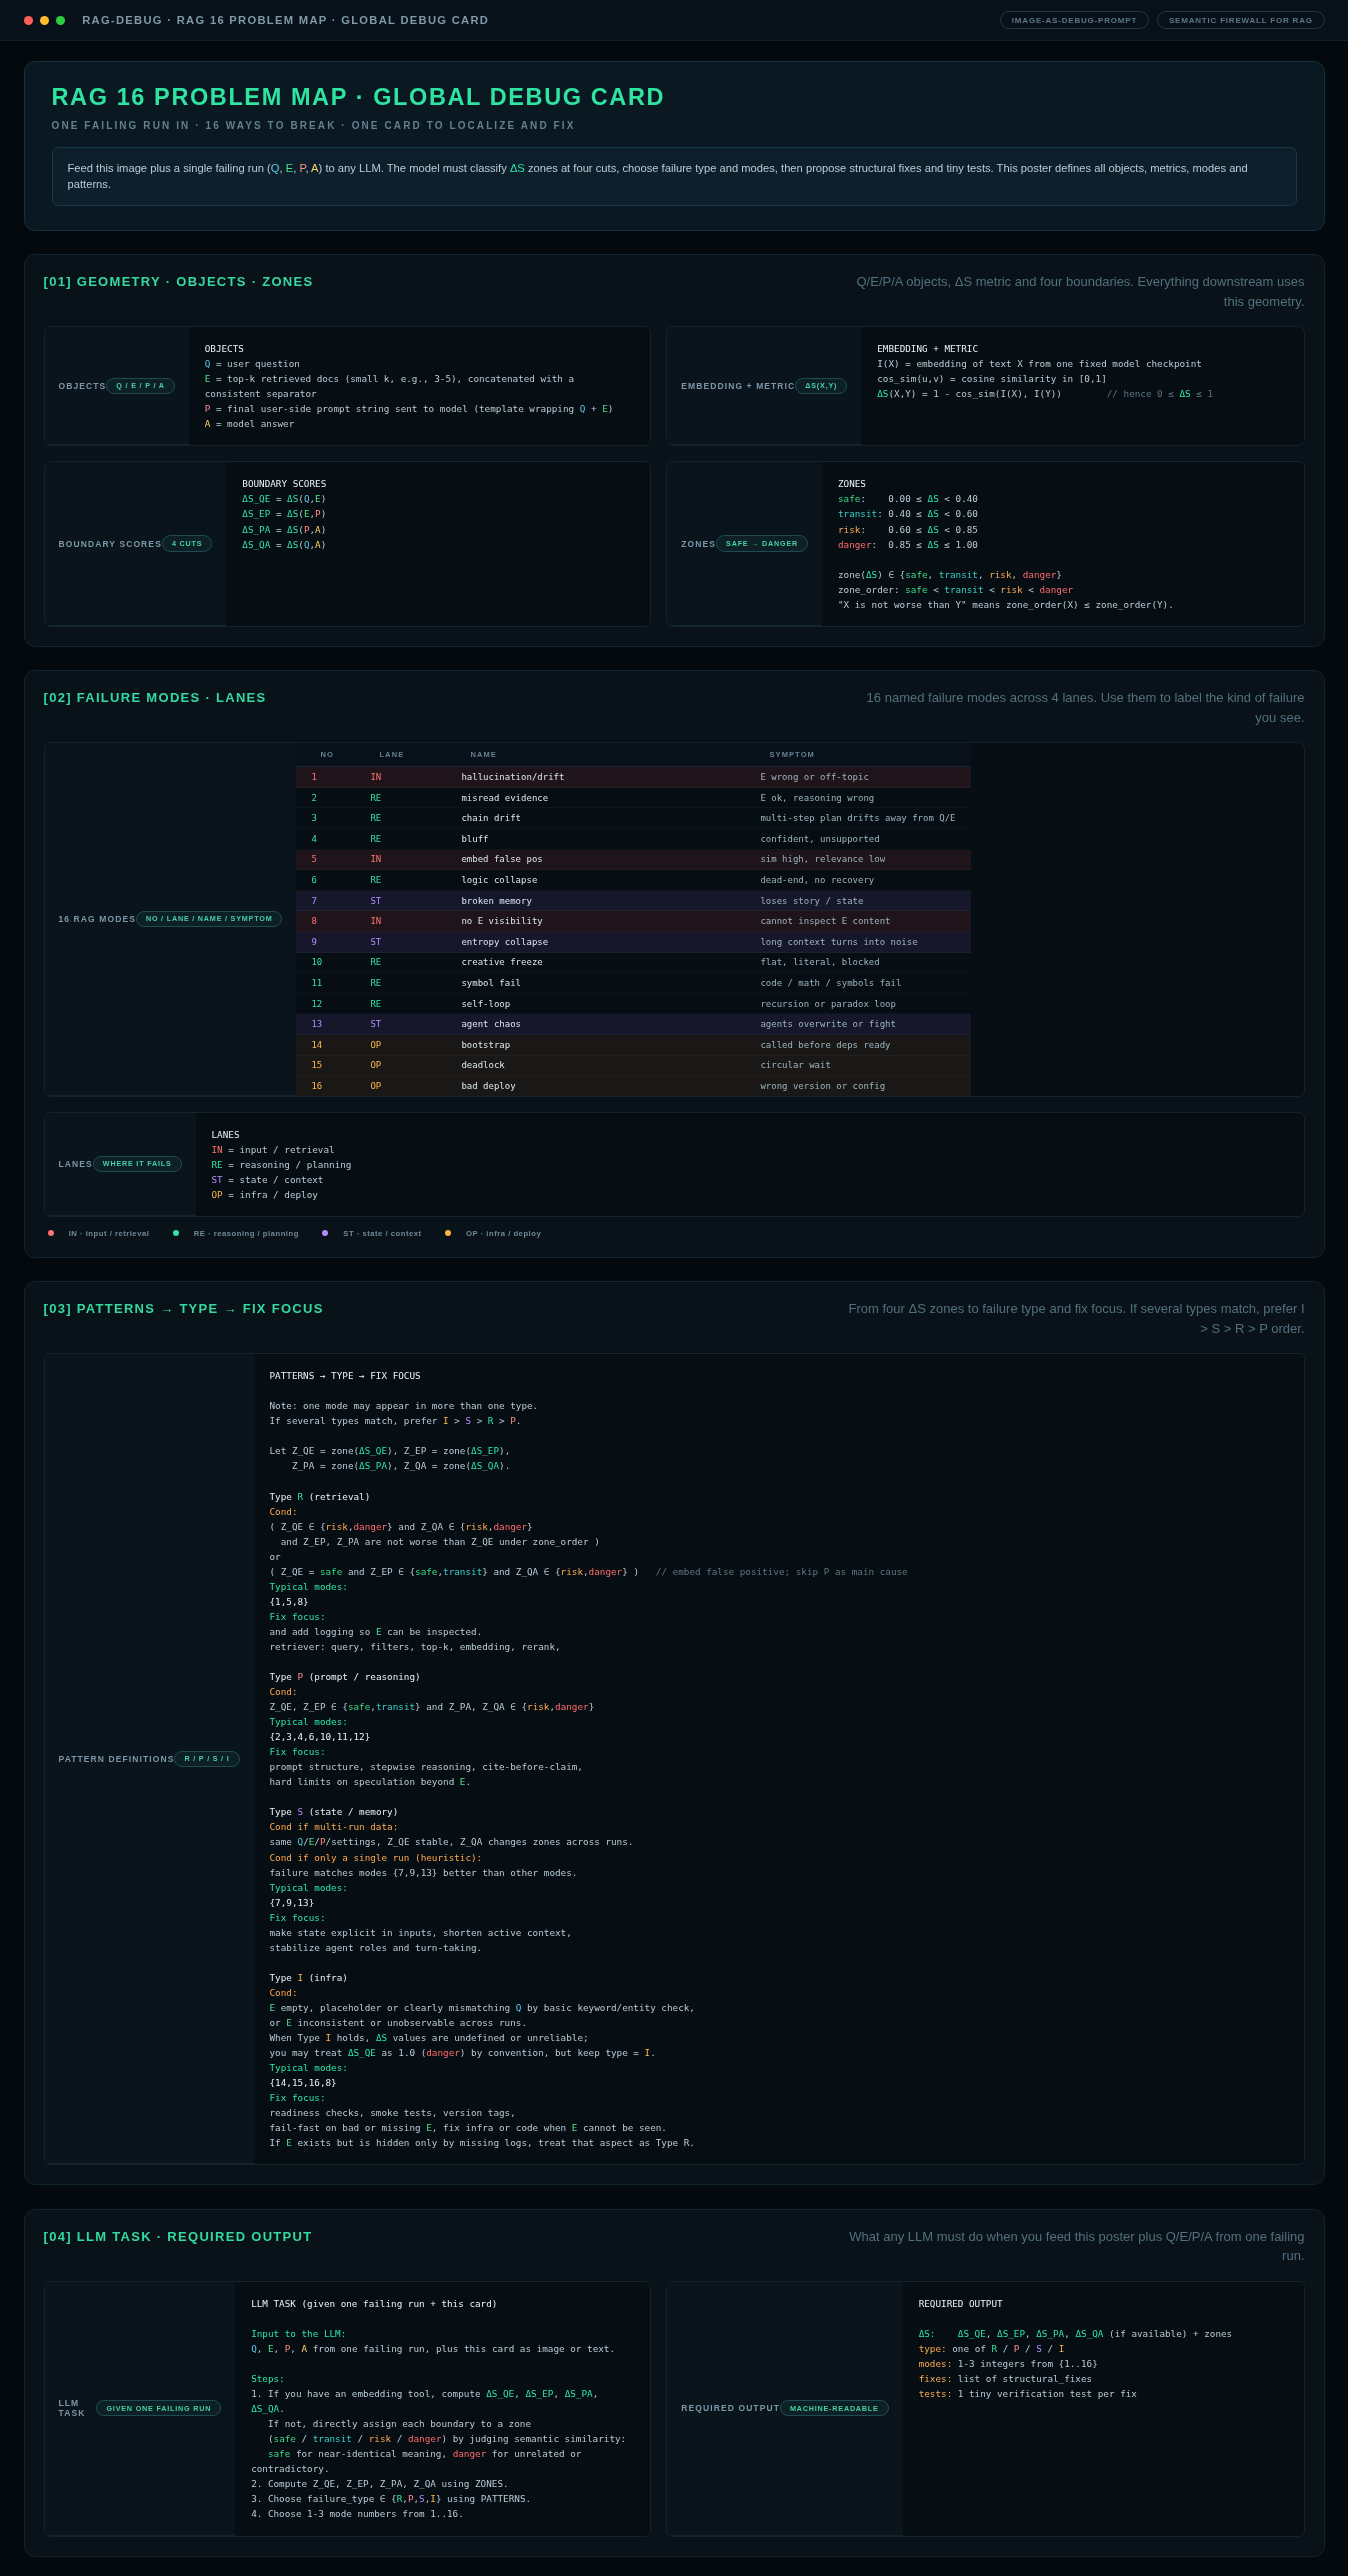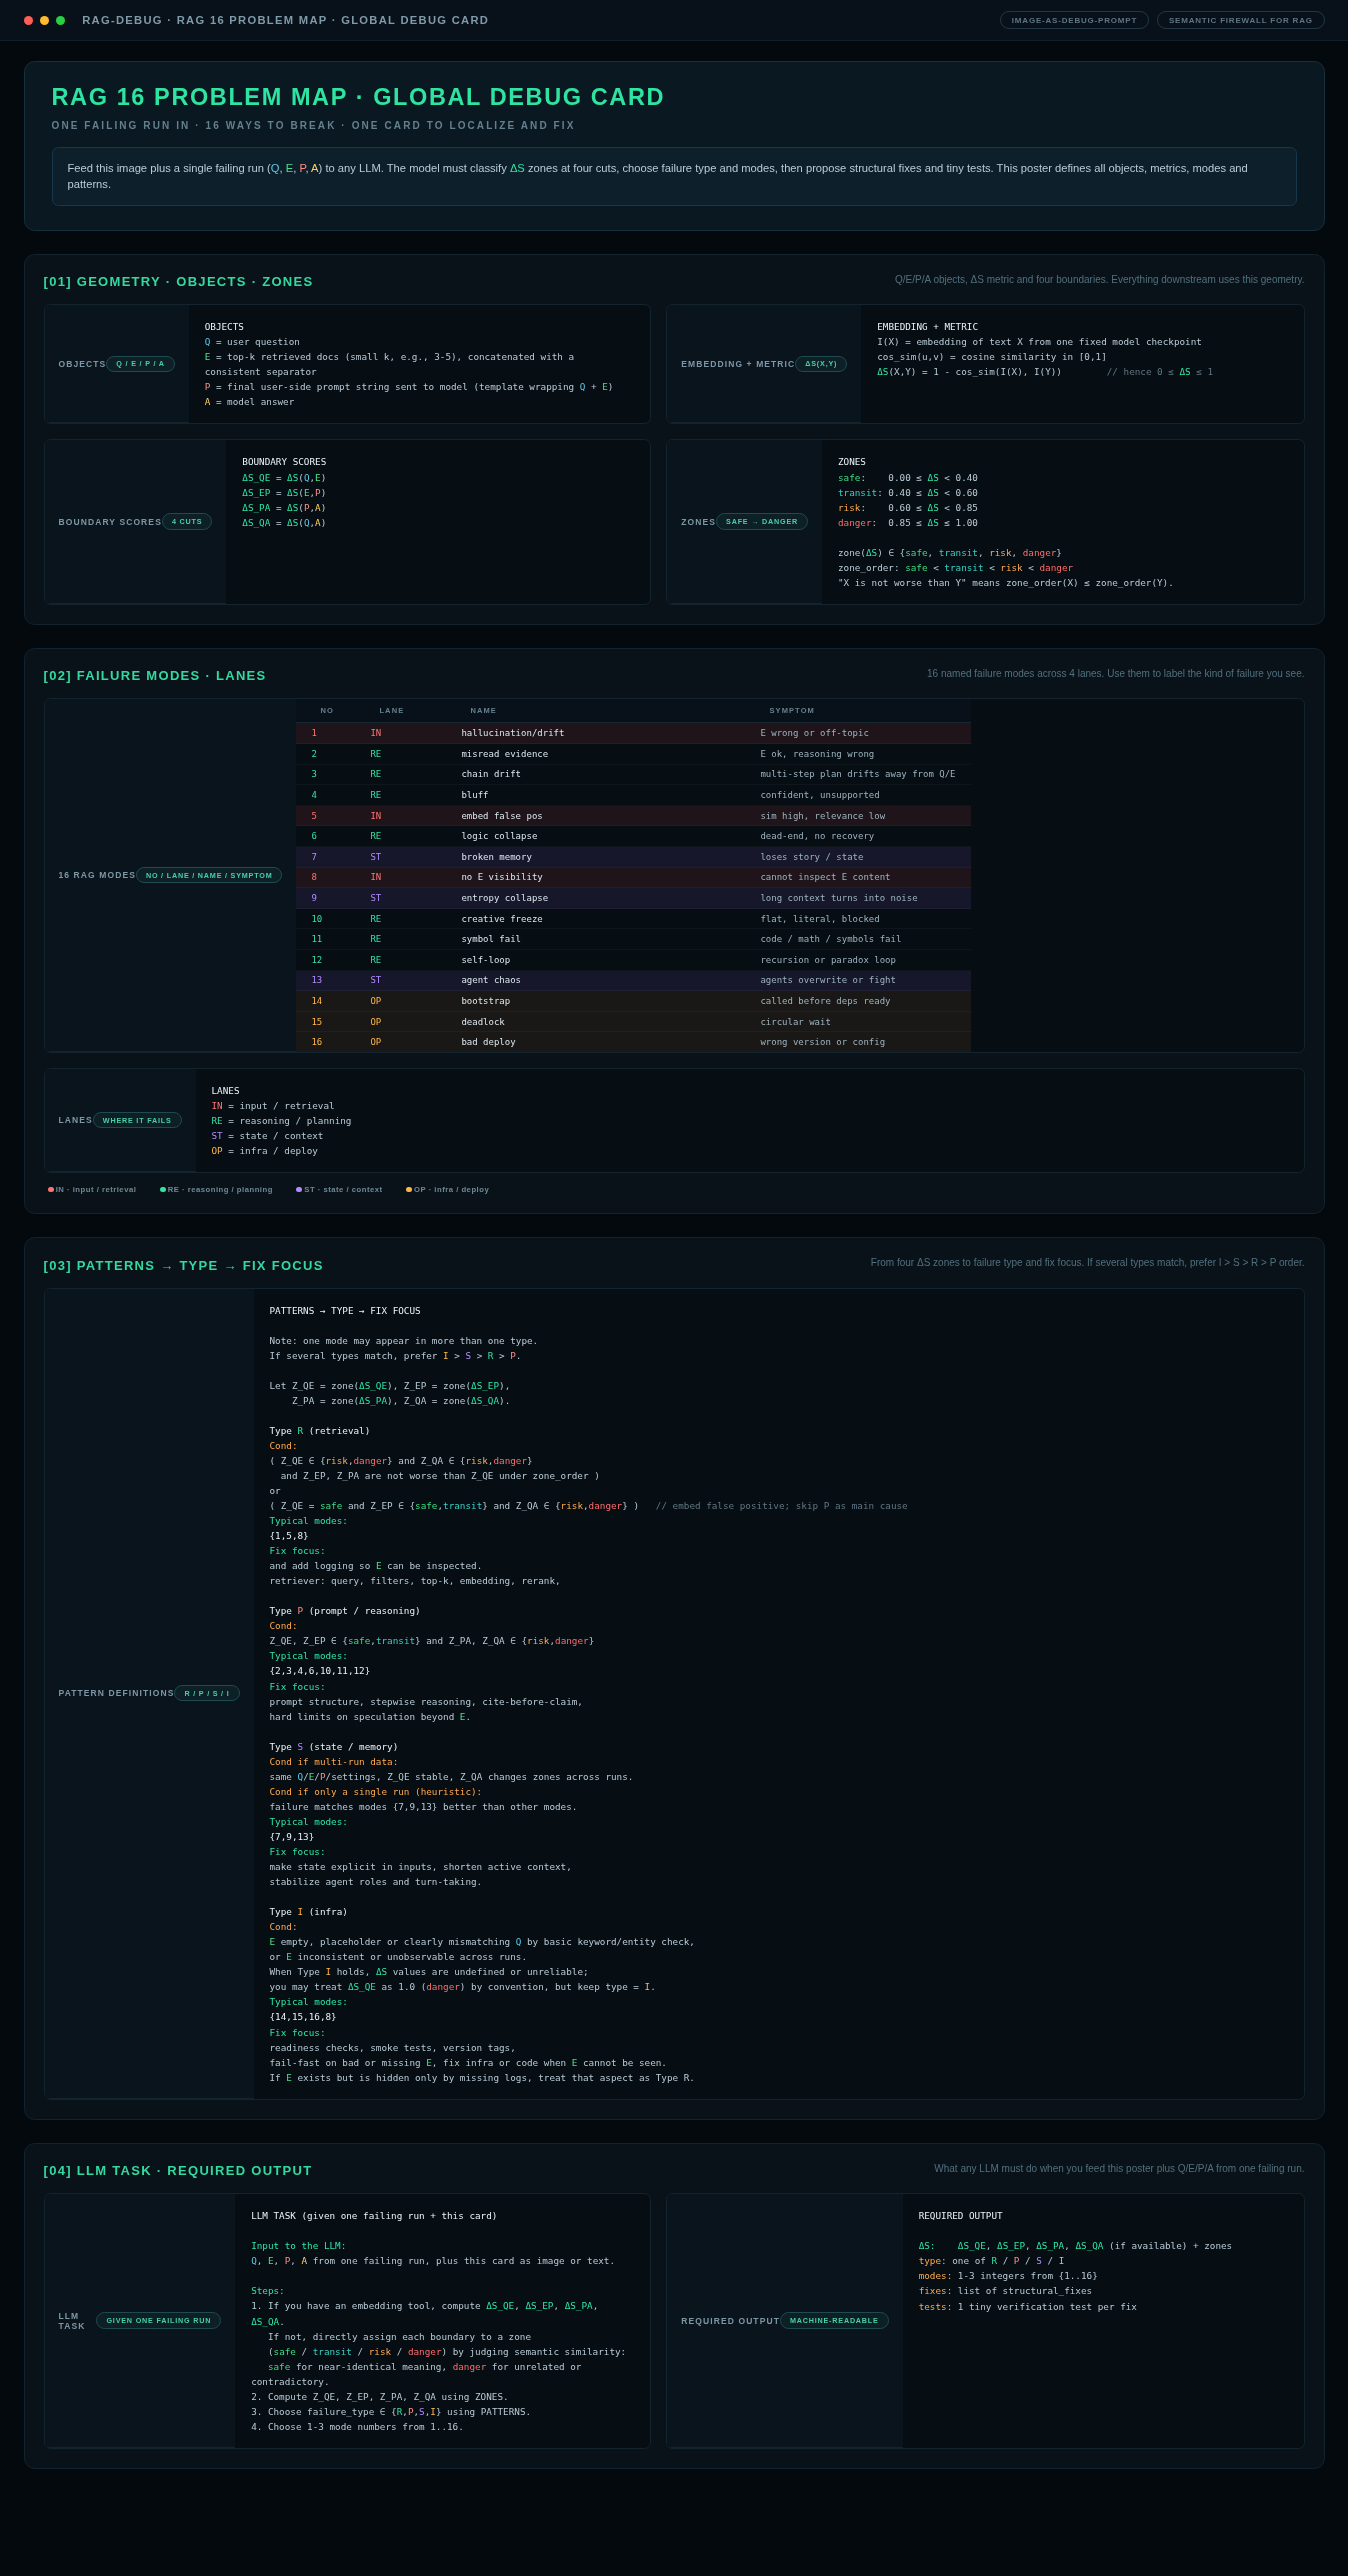--- a/index.html
+++ b/index.html
@@ -40,21 +40,21 @@
   .intro {
     margin-top: 16px; background: #0c1f2b; border: 0.5px solid #16384a; border-radius: 6.4px;
     padding: 11.8px 15px; font-size: 11.2px; color: #bfd3de; line-height: 1.5;
   }
   .section {
     background: #091219; border: 0.5px solid #122330; border-radius: 10.7px;
     padding: 17px 19px 19px; margin-bottom: 23.5px;
   }
   .sec-head { display: flex; justify-content: space-between; align-items: flex-start; margin-bottom: 15px; }
   .sec-title { color: #34d9a0; font-size: 13px; font-weight: bold; letter-spacing: 1.3px; padding-top: 2.1px; }
-  .sec-note { color: #51707e; font-size: 10px; text-align: right; max-width: 459px; line-height: 1.5; }
+  .sec-note { color: #51707e; font-size: 13px; text-align: right; max-width: 459px; line-height: 1.5; }
   .grid2 { display: grid; grid-template-columns: 48.2% 1fr; gap: 15px; align-items: stretch; }
   
   .panel {
     background: #060d13; border: 0.5px solid #13242f; border-radius: 6.4px;
     overflow: hidden; display: flex; flex-direction: row;
   }
   .panel-head {
     display: flex; justify-content: space-between; align-items: center;
     padding: 8px 14px; background: #0a141d; border-bottom: 0.5px solid #13242f;
   }
@@ -105,21 +105,21 @@
   .trow:last-child { border-bottom: none; }
   .trow.lane-IN { background: rgba(255,92,92,0.10); }
   .trow.lane-ST { background: rgba(163,122,255,0.10); }
   .trow.lane-OP { background: rgba(255,170,70,0.08); }
   .tcell { white-space: pre-wrap; }
   .tname { color: #dbe7ee; }
   .tsym { color: #9db3bf; }
   .mt26 { margin-top: 15px; }
   
   .legend { display: flex; gap: 23.5px; margin-top: 11.8px; padding-left: 4.3px; }
-  .legend-item { display: flex; align-items: center; gap: 2px; }
+  .legend-item { display: flex; align-items: center; gap: 15px; }
   .legend-dot { width: 5.9px; height: 5.9px; border-radius: 50%; display: inline-block; }
   .dot-IN { background: #ff7272; }
   .dot-RE { background: #35e0a1; }
   .dot-ST { background: #b38bff; }
   .dot-OP { background: #ffb648; }
   .legend-text { color: #6f8896; font-size: 7.7px; letter-spacing: 0.5px; font-weight: bold; }
 </style>
 </head>
 <body>
 

